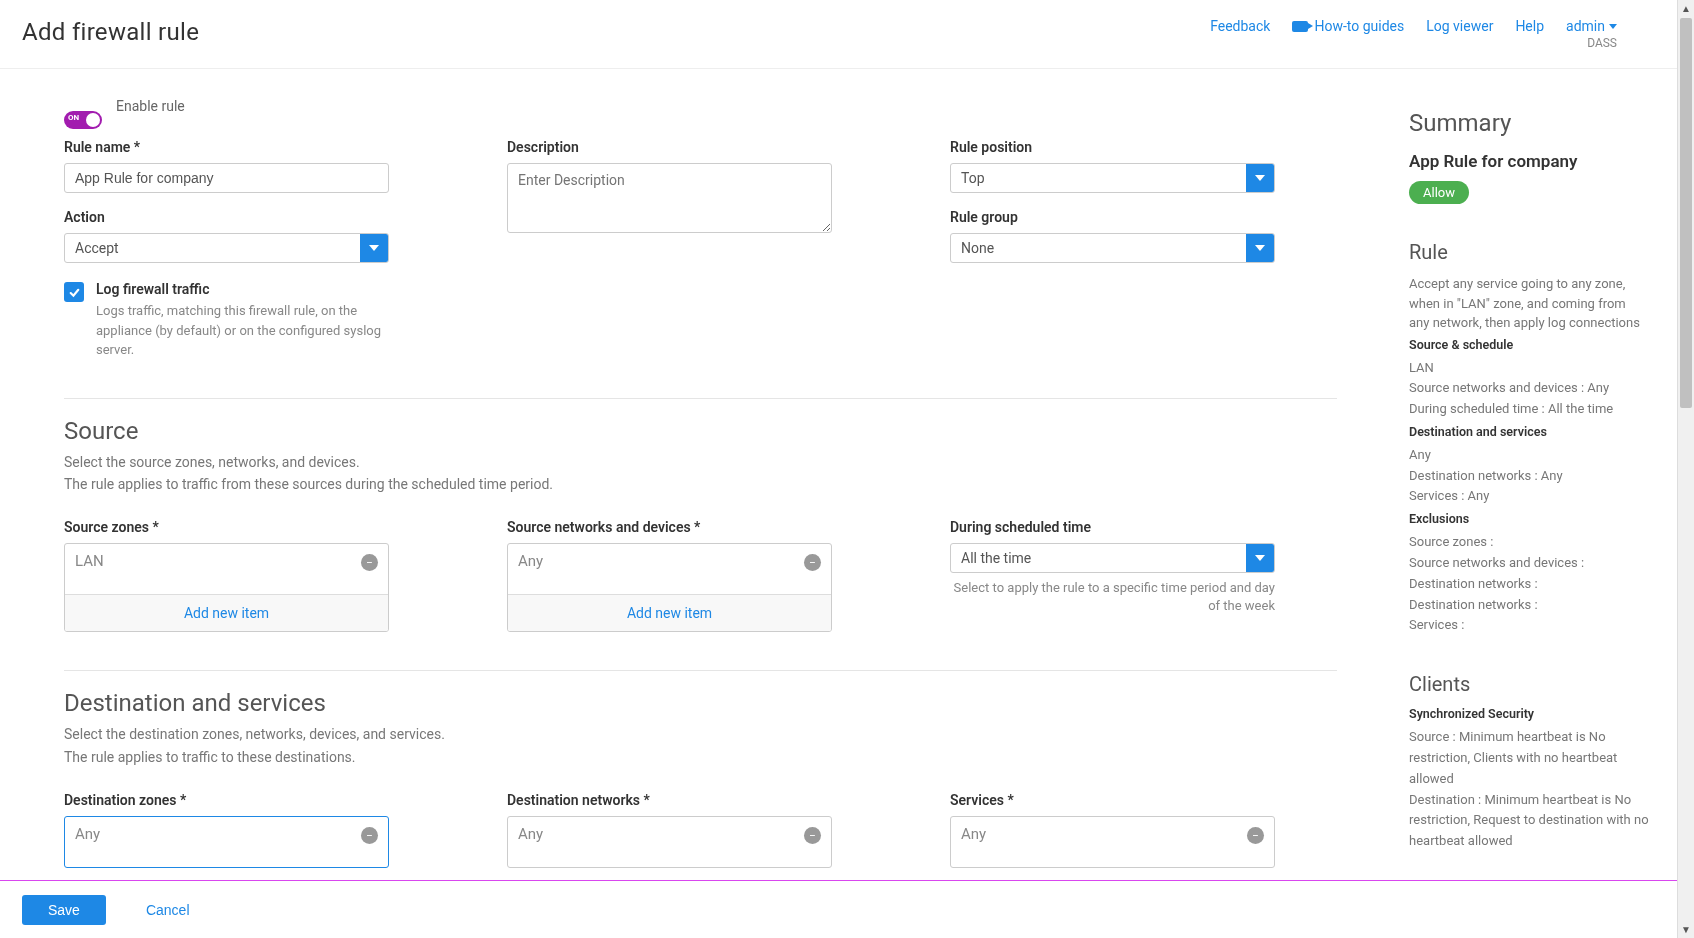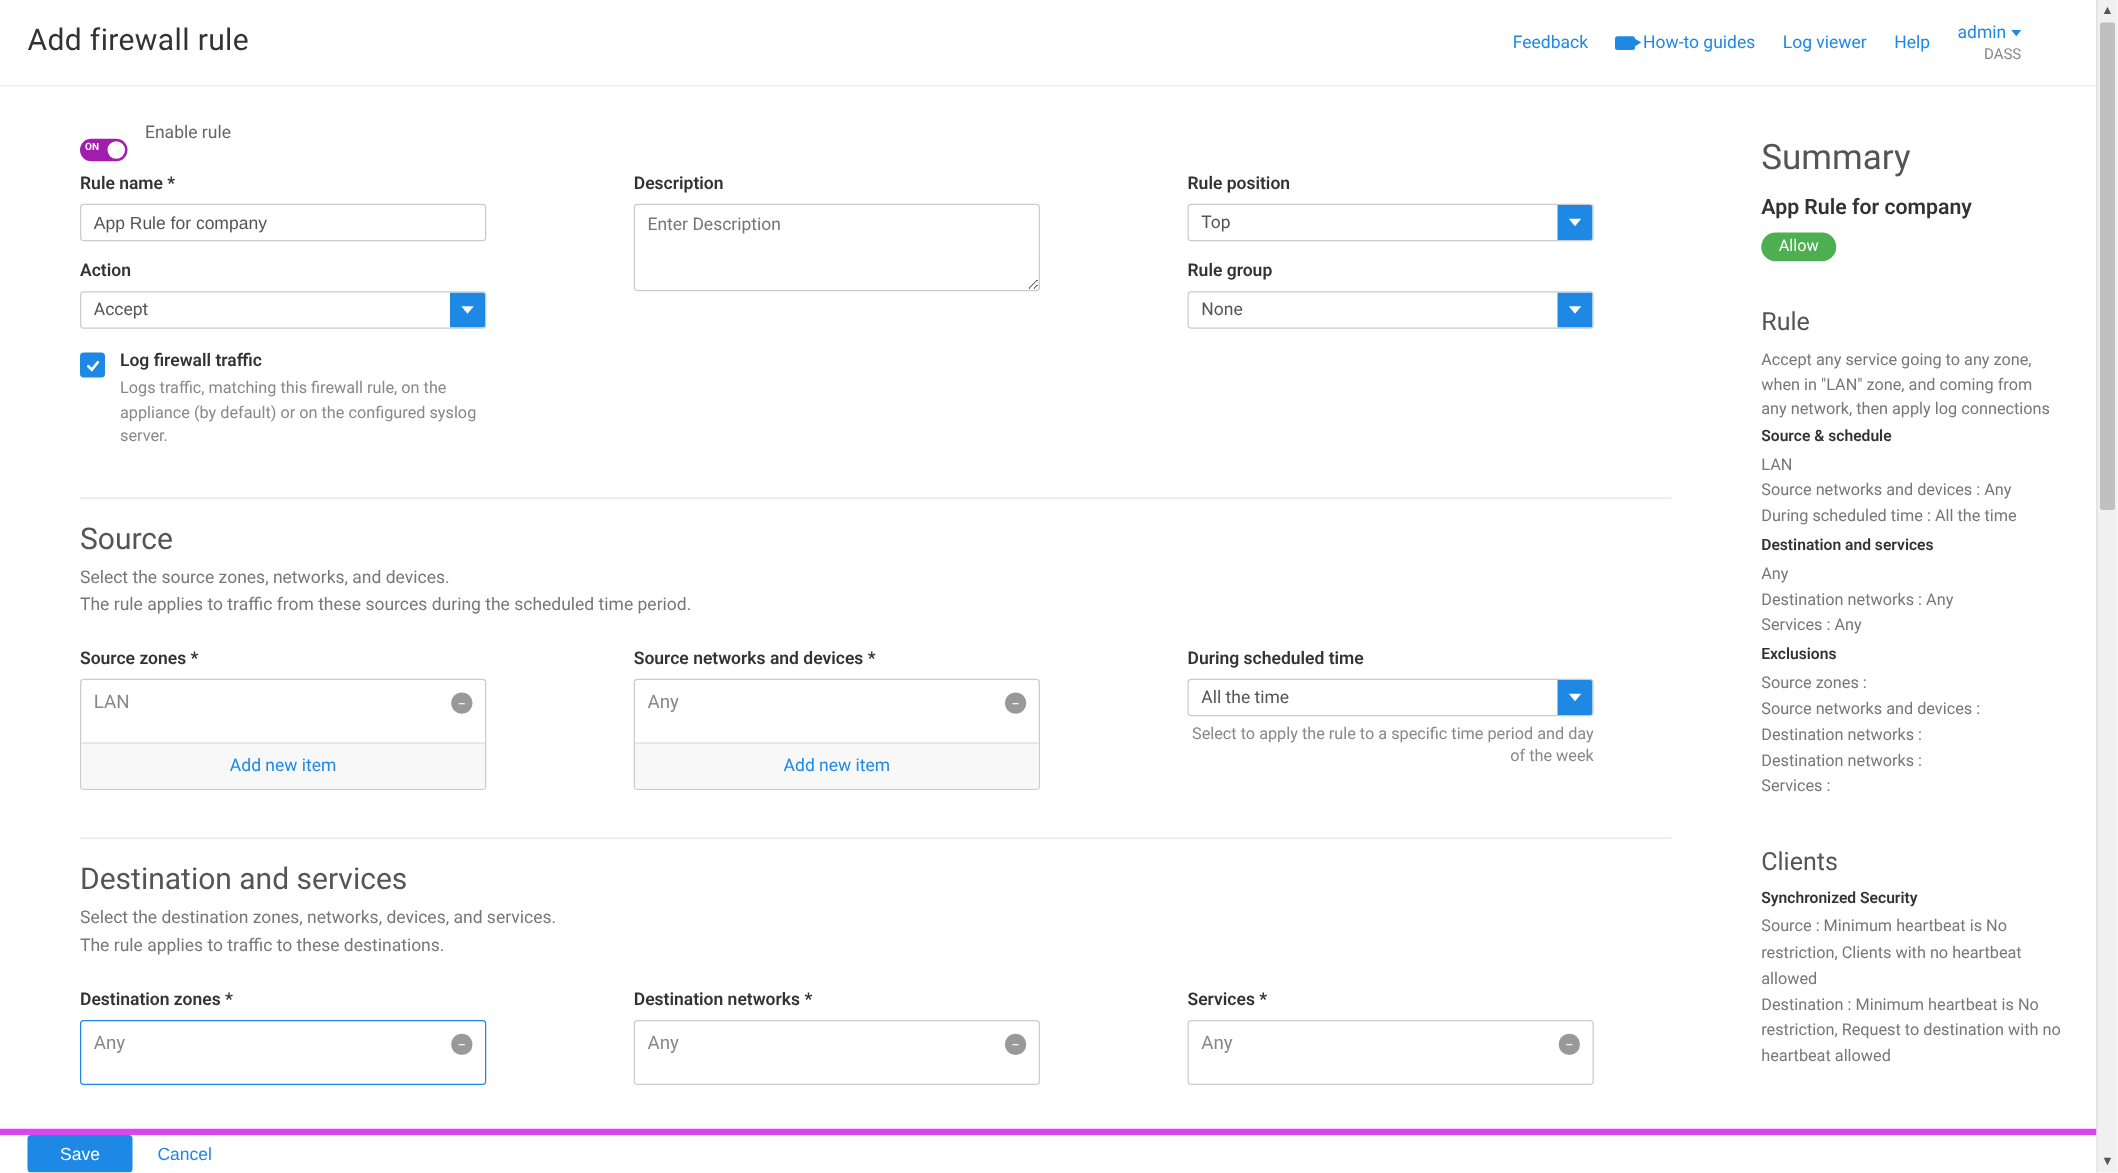--- a/index.html
+++ b/index.html
@@ -6,34 +6,34 @@
 body { font-family: -apple-system, BlinkMacSystemFont, "Segoe UI", Roboto, Arial, sans-serif; font-size: 14px; color: #333; background: #f5f5f5; overflow: hidden; }
 .container { display: flex; flex-direction: column; height: 938px; width: 1694px; position: relative; background: #fff; }
 .scrollbar-indicator { position: absolute; right: 0; top: 0; bottom: 0; width: 17px; background: #f0f0f0; border-left: 1px solid #ddd; }
 .scrollbar-arrow { position: absolute; left: 0; right: 0; height: 17px; display: flex; align-items: center; justify-content: center; font-size: 10px; color: #555; cursor: pointer; }
 .scrollbar-arrow.up { top: 0; }
 .scrollbar-arrow.down { bottom: 0; }
 .scrollbar-thumb { position: absolute; left: 2px; right: 2px; top: 18px; height: 390px; background: #c0c0c0; border-radius: 2px; }
 
 .header { display: flex; justify-content: space-between; align-items: flex-start; padding: 18px 60px 18px 22px; border-bottom: 1px solid #eee; background: #fff; width: calc(100% - 17px); }
 .page-title { font-size: 24px; font-weight: 400; color: #333; letter-spacing: 0.3px; }
-.header-links { display: flex; gap: 22px; align-items: center; font-size: 14px; }
+.header-links { display: flex; gap: 22px; align-items: flex-start; font-size: 14px; }
 .header-links a { color: #1e88e5; text-decoration: none; cursor: pointer; }
 .header-link-item { display: flex; align-items: center; gap: 6px; }
 .video-icon { width: 16px; height: 11px; background: #1e88e5; border-radius: 2px; position: relative; }
 .video-icon::after { content:""; position:absolute; right:-5px; top:2px; border-left:5px solid #1e88e5; border-top:3.5px solid transparent; border-bottom:3.5px solid transparent; }
 .admin-block { display: flex; flex-direction: column; align-items: flex-end; }
 .admin-row { display: flex; align-items: center; gap: 4px; color: #1e88e5; cursor: pointer; }
 .admin-sub { font-size: 12px; color: #888; margin-top: 2px; }
 .caret-down-sm { width: 0; height: 0; border-left: 4px solid transparent; border-right: 4px solid transparent; border-top: 5px solid #1e88e5; }
 
 .body-wrap { display: flex; flex: 1; overflow: hidden; width: calc(100% - 17px); }
 .main { flex: 1; padding: 0 60px 0 64px; overflow-y: auto; min-width: 0; }
 .sidebar { width: 280px; padding: 40px 28px 20px 12px; font-size: 14px; overflow-y: auto; }
-.sidebar h2 { font-size: 28px; font-weight: 400; color: #555; margin-bottom: 14px; }
+.sidebar h2 { font-size: 24px; font-weight: 400; color: #555; margin-bottom: 14px; }
 .sidebar h3 { font-size: 17px; font-weight: 600; color: #333; margin-bottom: 10px; }
 .badge-allow { display: inline-block; background: #4caf50; color: #fff; font-size: 13px; padding: 4px 14px; border-radius: 12px; text-align: right; }
 .sidebar-section { margin-top: 36px; }
 .sidebar h4 { font-size: 20px; font-weight: 400; color: #555; margin-bottom: 10px; }
 .sidebar p { font-size: 13px; color: #777; line-height: 1.5; }
 .sidebar .sub-head { font-size: 12.5px; font-weight: 600; color: #333; margin-top: 4px; margin-bottom: 6px; }
 .sidebar .sub-line { font-size: 13px; color: #777; line-height: 1.6; }
 
 .toggle-row { display: flex; align-items: center; gap: 14px; padding: 14px 0 10px; }
 .toggle { width: 38px; height: 18px; background: #a21caf; border-radius: 10px; position: relative; cursor: pointer; margin-top: 28px; }
@@ -64,21 +64,21 @@
 .section-desc { font-size: 14px; color: #777; line-height: 1.6; margin-bottom: 24px; }
 
 .tag-box { width: 325px; border: 1px solid #ccc; border-radius: 3px; overflow: hidden; }
 .tag-box.focused { border-color: #1e88e5; }
 .tag-box .tag-area { min-height: 50px; padding: 8px 10px; position: relative; }
 .tag-box .tag-item { font-size: 15px; color: #888; }
 .remove-circle { position: absolute; right: 10px; top: 10px; width: 17px; height: 17px; border-radius: 50%; background: #999; color: #fff; display: flex; align-items: center; justify-content: center; font-size: 12px; line-height: 1; cursor: pointer; }
 .add-new { border-top: 1px solid #ddd; text-align: center; padding: 10px 0; font-size: 14px; color: #1e88e5; background: #f8f8f8; cursor: pointer; }
 .helper-text { font-size: 13px; color: #888; text-align: right; width: 325px; margin-top: 6px; line-height: 1.4; }
 
-.footer { height: 35px; border-top: 5px solid #d946ef; display: flex; align-items: center; padding: 0 22px; gap: 20px; background: #fff; width: calc(100% - 17px); position: absolute; bottom: 0; left: 0; }
+.footer { height: 58px; border-top: 1px solid #d946ef; display: flex; align-items: center; padding: 0 22px; gap: 40px; background: #fff; width: calc(100% - 17px); position: absolute; bottom: 0; left: 0; }
 .btn-save { background: #1e88e5; color: #fff; border: none; border-radius: 3px; height: 30px; padding: 0 26px; font-size: 14px; cursor: pointer; }
 .btn-cancel { background: none; border: none; color: #1e88e5; font-size: 14px; cursor: pointer; }
 </style>
 </head>
 <body>
 
 <div class="container">
 
   <div class="scrollbar-indicator">
     <div class="scrollbar-arrow up">▲</div>

